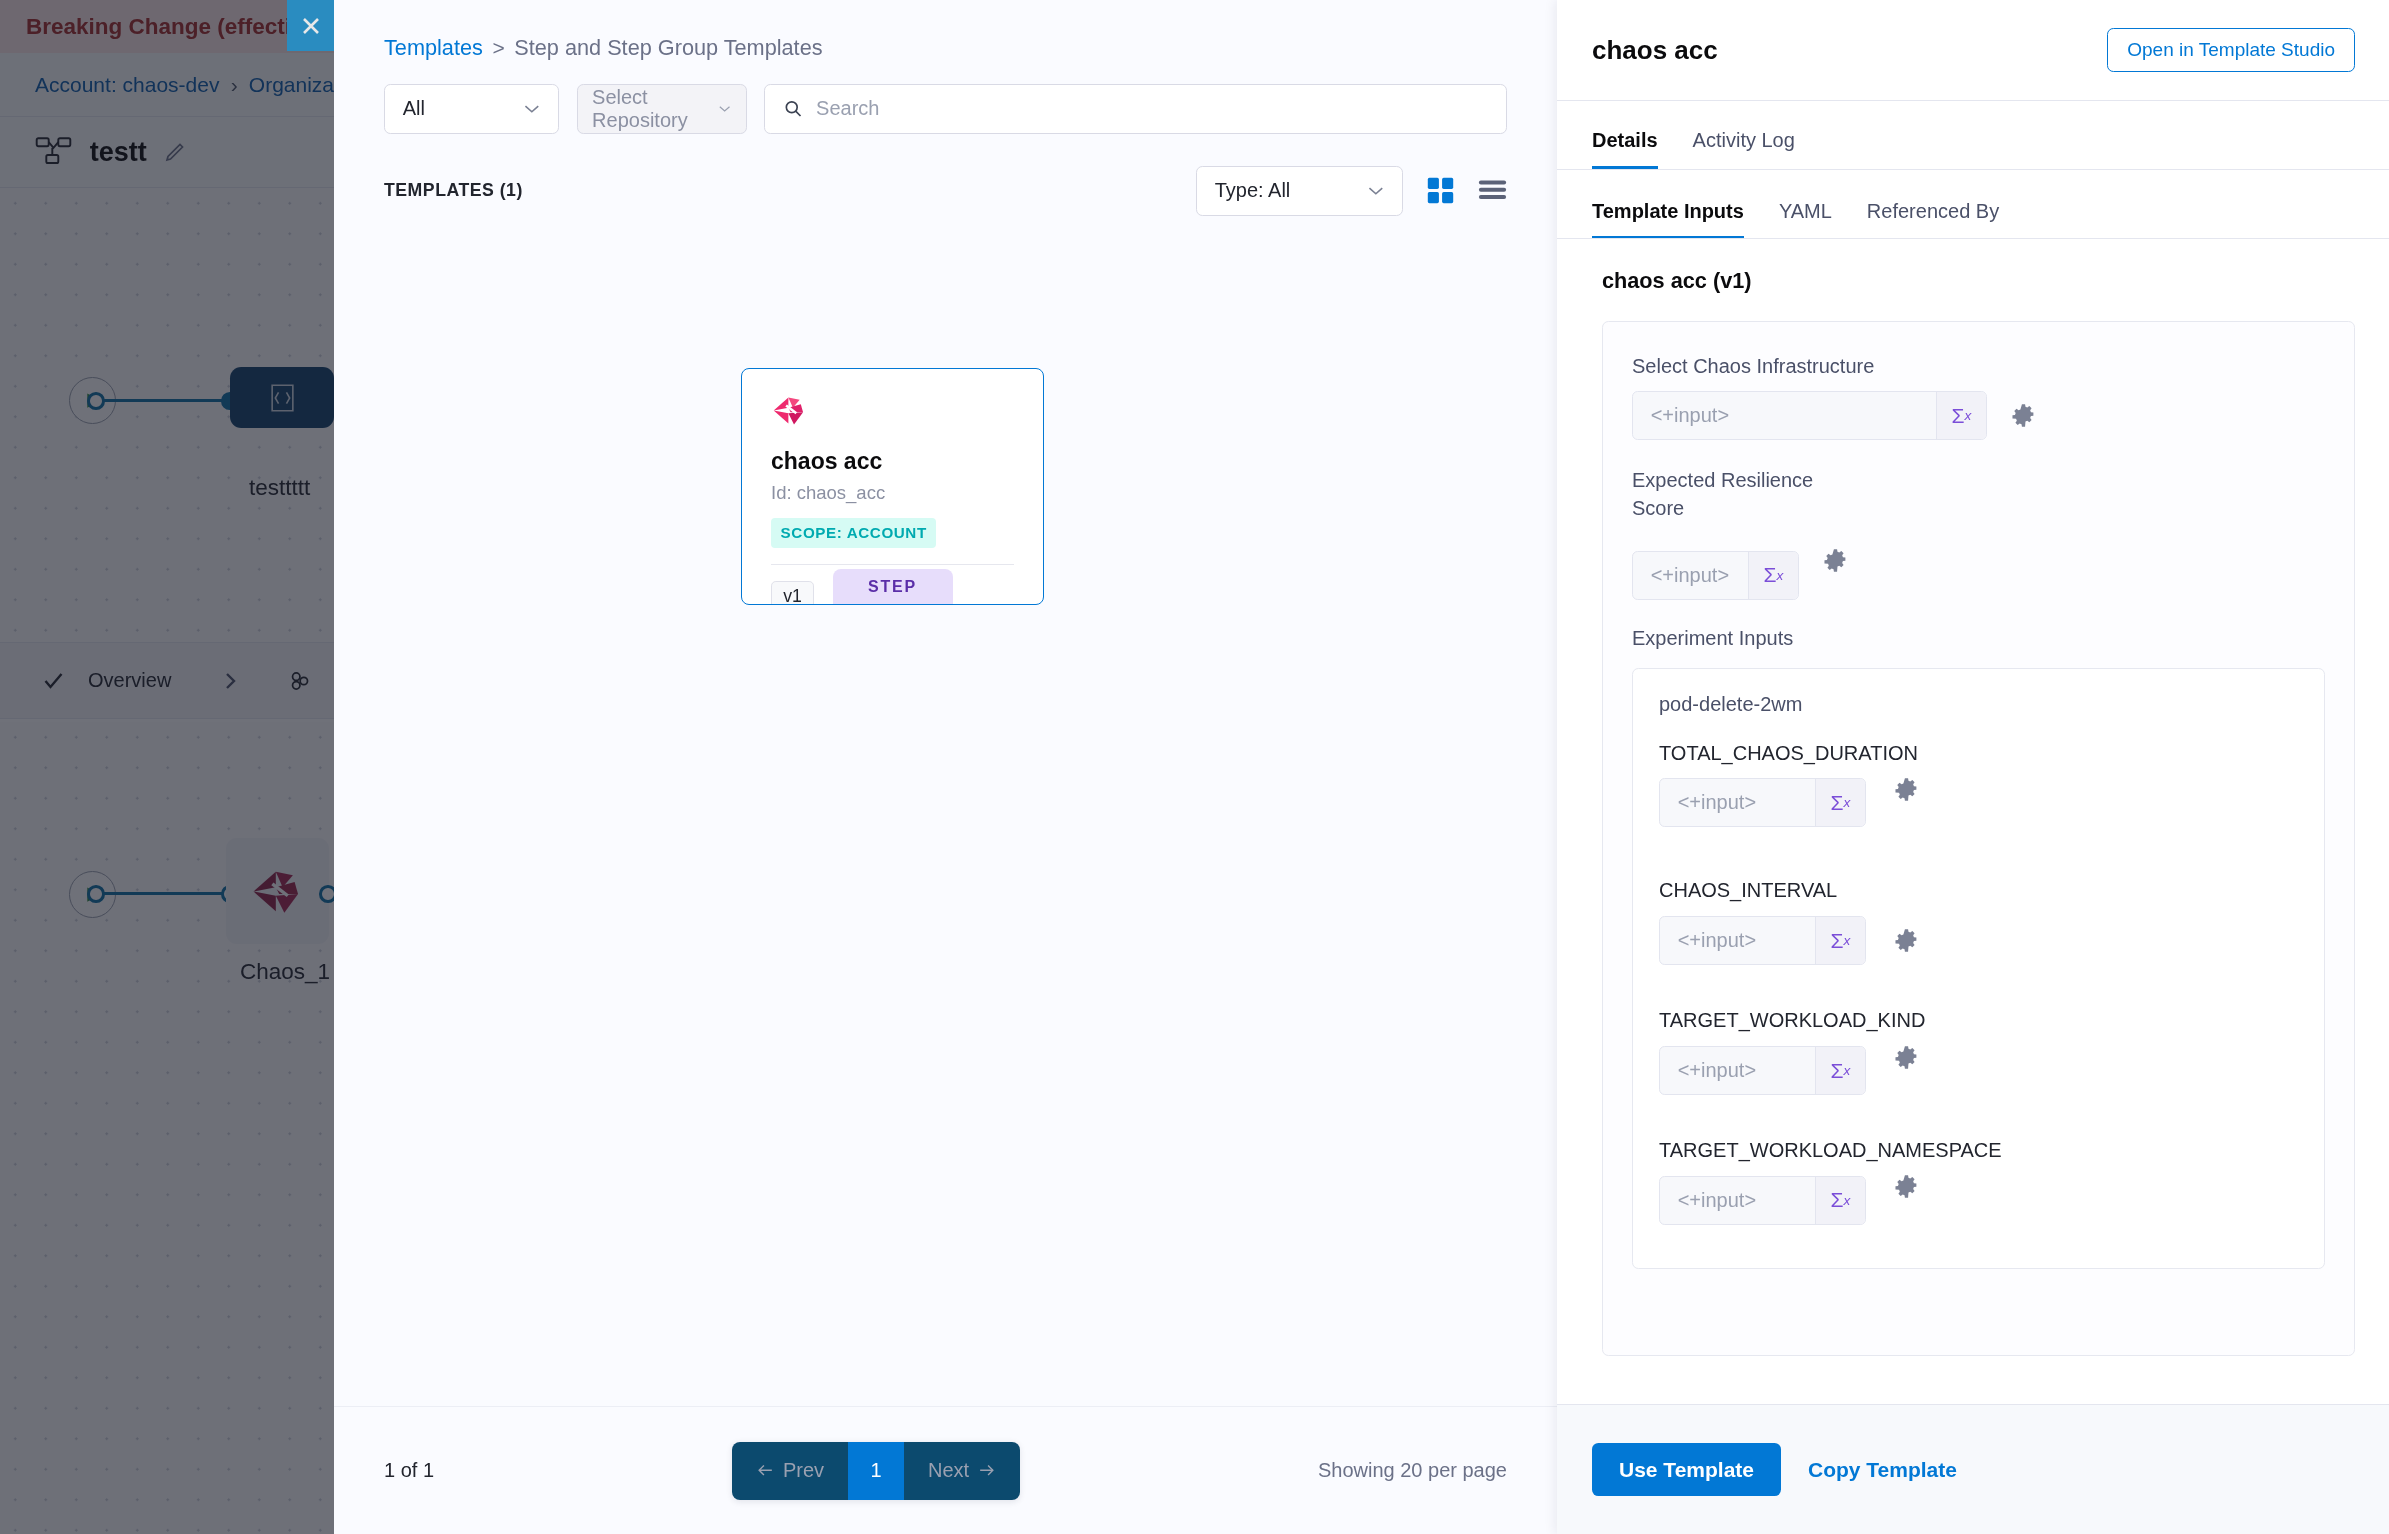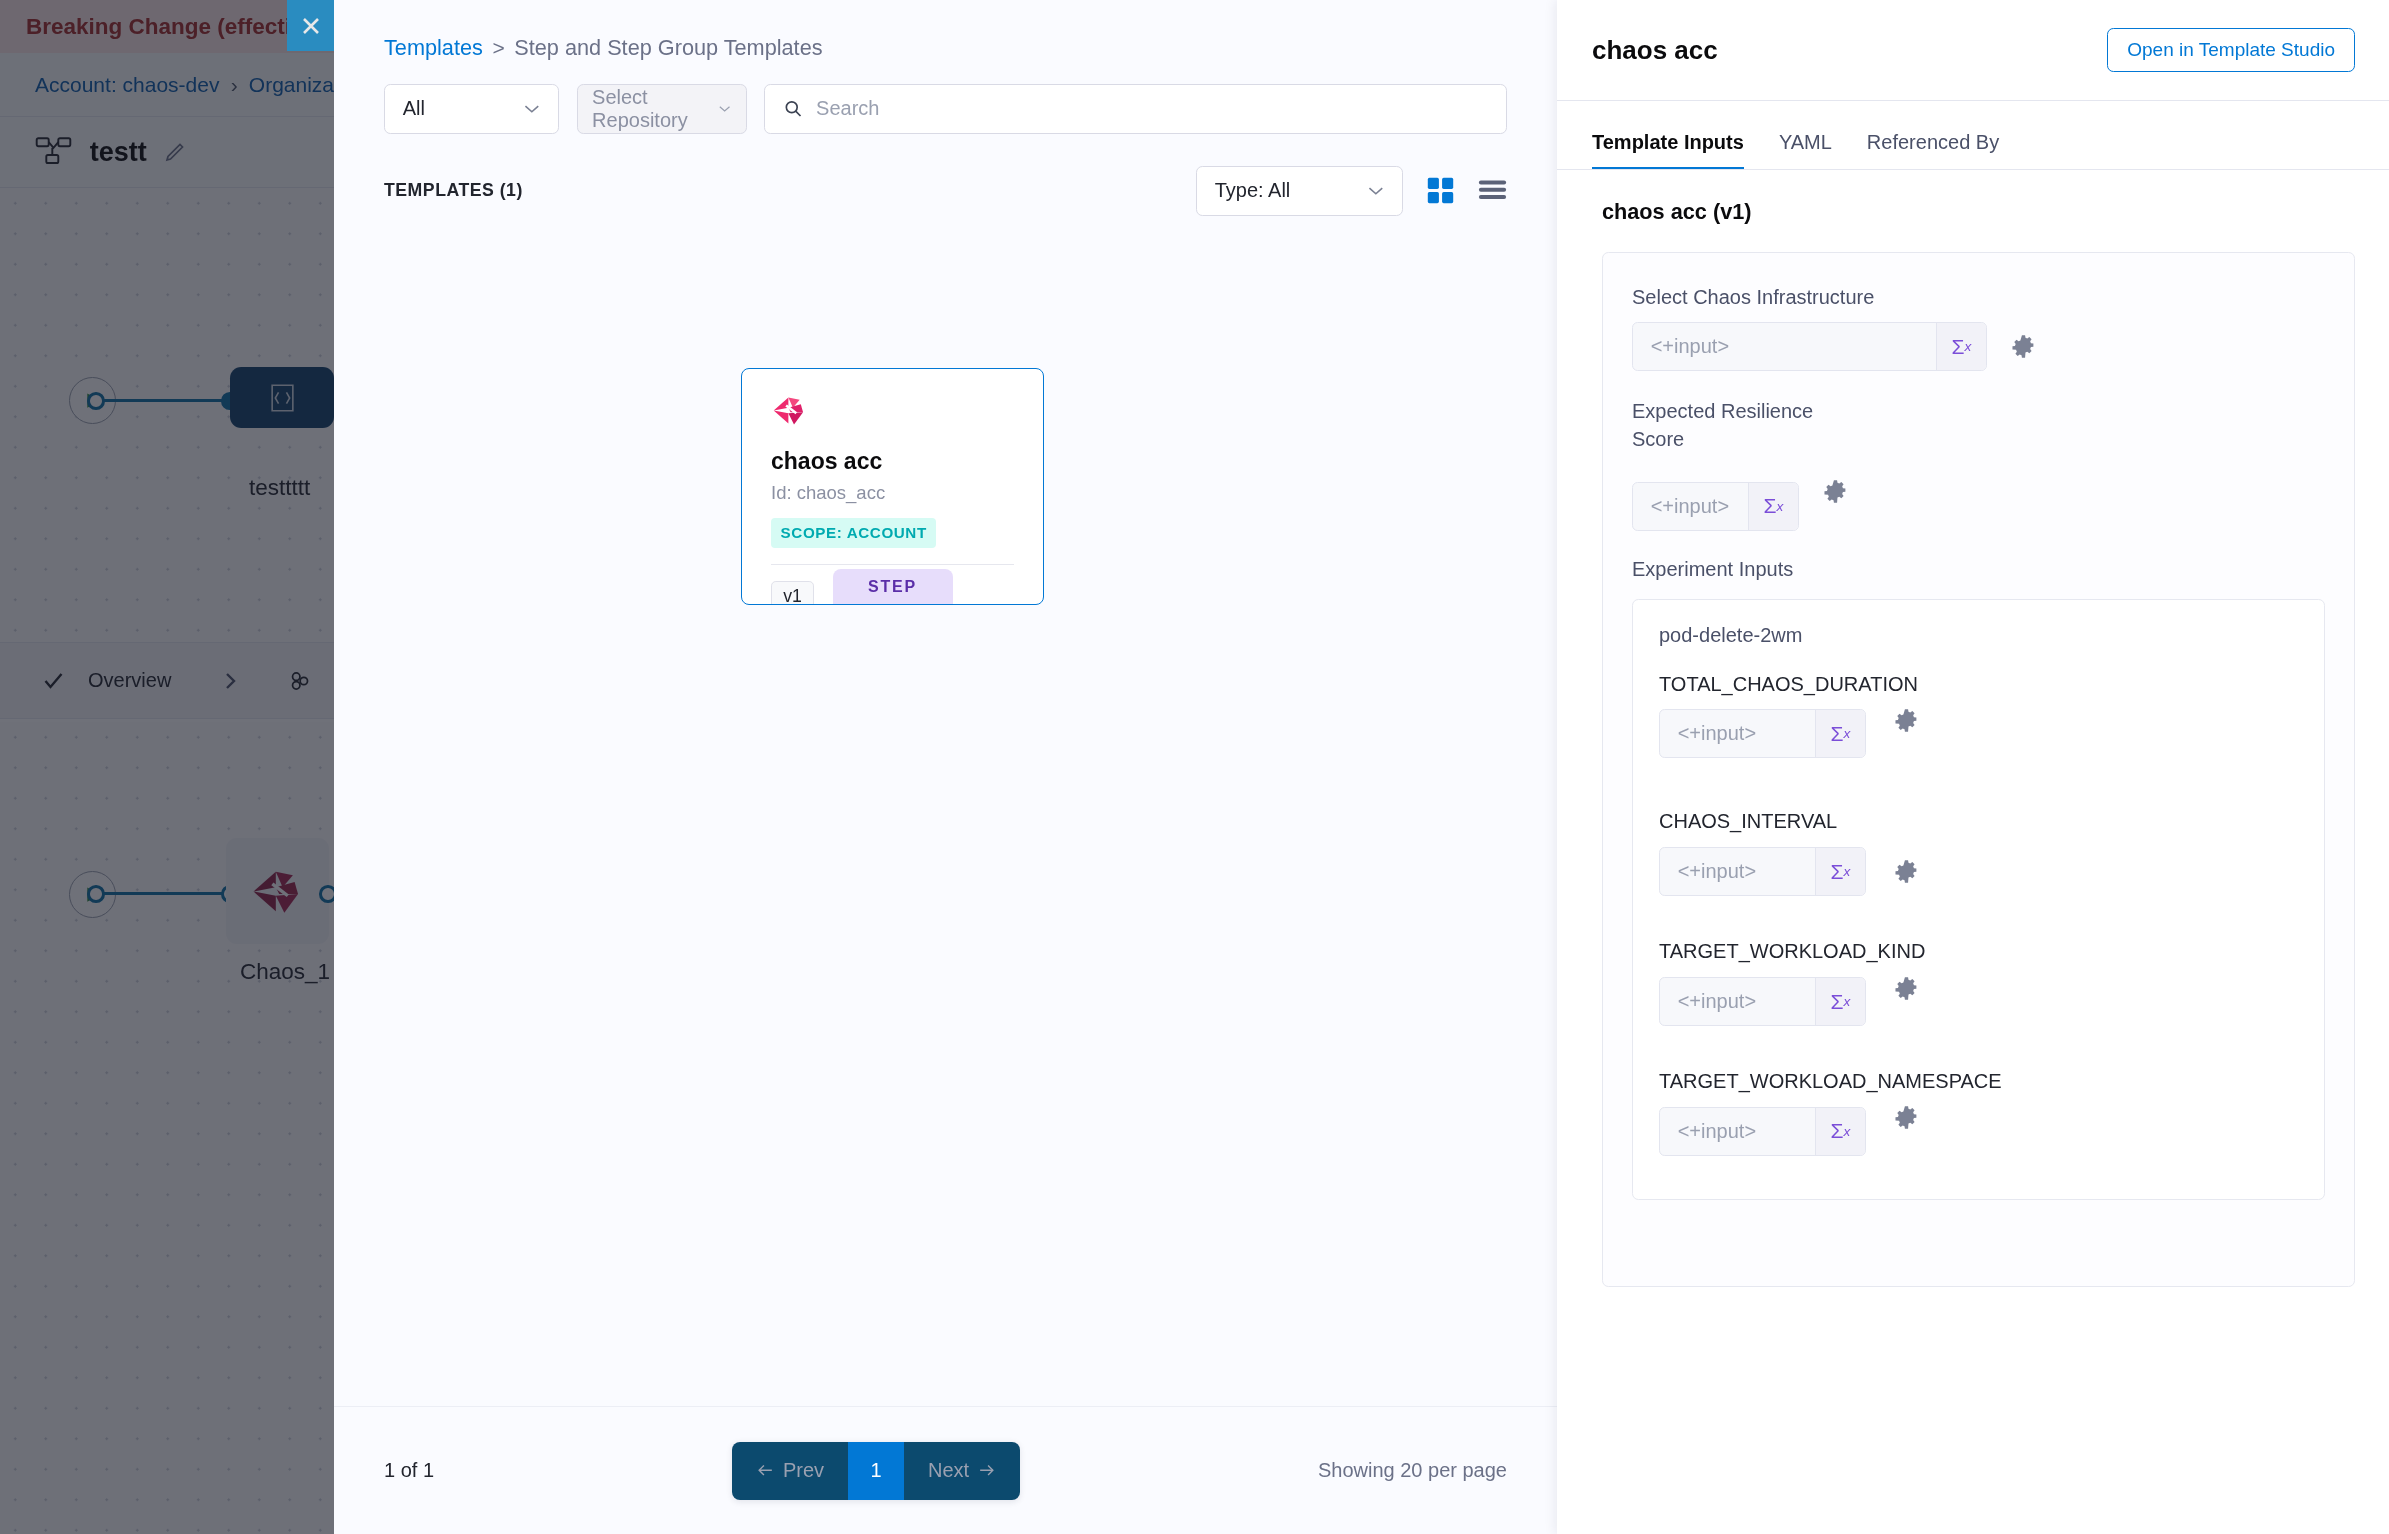--- a/index.html
+++ b/index.html
@@ -467,20 +467,24 @@
     </div>
   </div>
 
   <div class="drawer">
 
     <div class="drawer-head">
       <span class="drawer-title">chaos acc</span>
       <button class="studio-btn">Open in Template Studio</button>
     </div>
 
+    <div class="tabs-row">
+      <div class="tab active">Details</div>
+      <div class="tab">Activity Log</div>
+    </div>
 
     <div class="subtabs-row">
       <div class="subtab active">Template Inputs</div>
       <div class="subtab">YAML</div>
       <div class="subtab">Referenced By</div>
     </div>
 
     <div class="drawer-body">
       <div class="tmpl-ver">chaos acc (v1)</div>
 
@@ -584,16 +588,20 @@
                   <path d="M10.6 2h2.8l.35 2.2 1.6.66 1.85-1.25 1.98 1.98-1.25 1.85.66 1.6 2.2.35v2.8l-2.2.35-.66 1.6 1.25 1.85-1.98 1.98-1.85-1.25-1.6.66L13.4 22h-2.8l-.35-2.2-1.6-.66-1.85 1.25-1.98-1.98 1.25-1.85-.66-1.6L2.2 14.6v-2.8l2.2-.35.66-1.6L3.81 8l1.98-1.98L7.64 7.27l1.6-.66z"></path>
                 </svg>
               </span>
             </div>
           </div>
 
         </div>
       </div>
     </div>
 
+    <div class="drawer-foot">
+      <button class="use-btn">Use Template</button>
+      <button class="copy-btn">Copy Template</button>
+    </div>
   </div>
 
 </div>
 
 
 </body></html>

